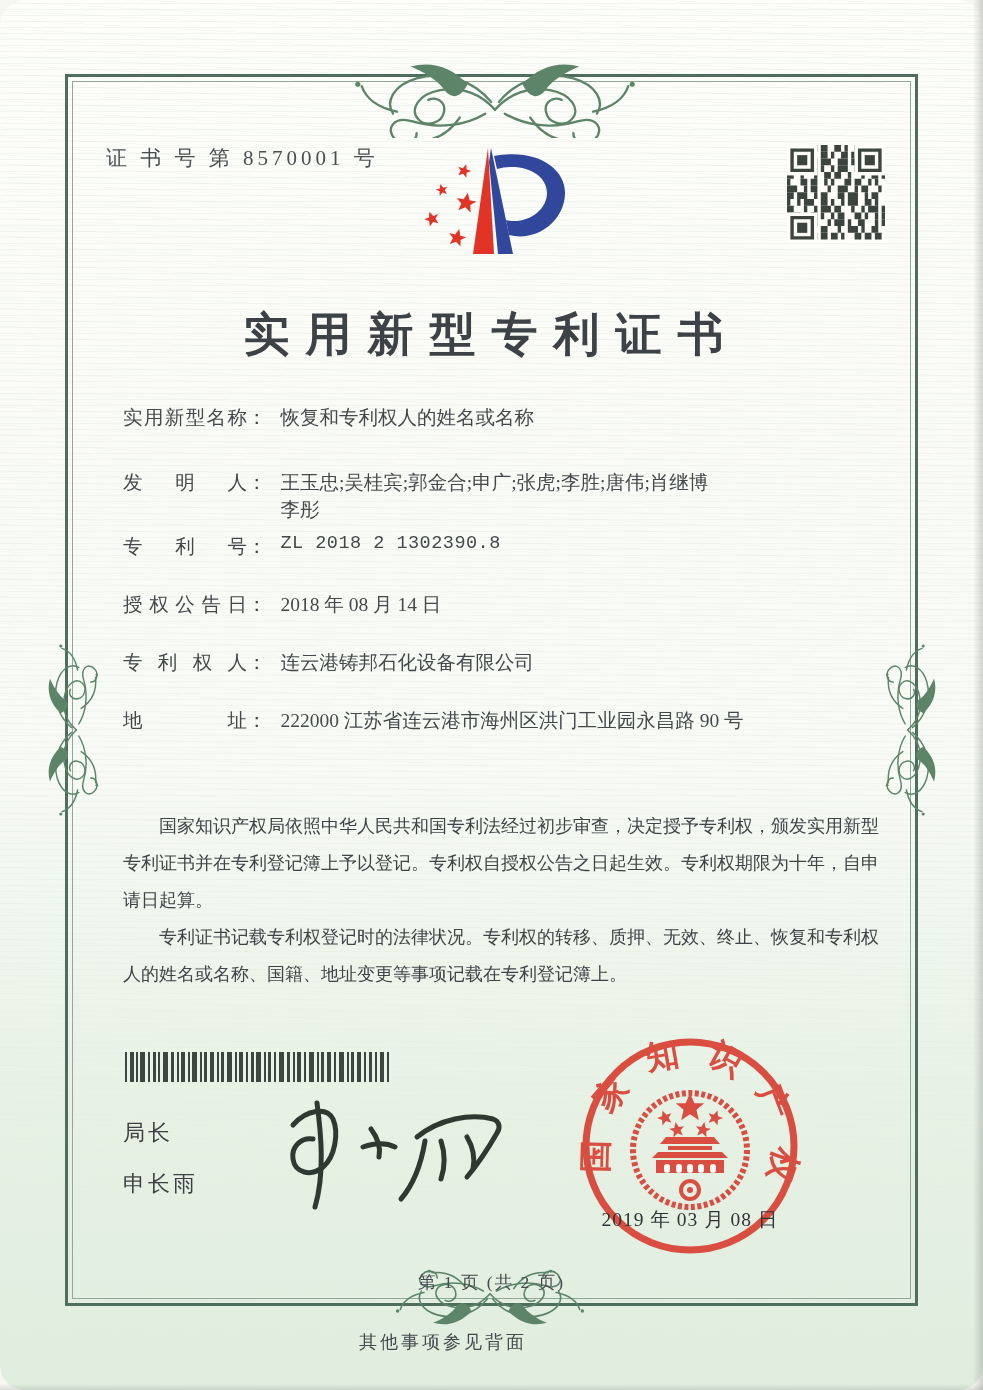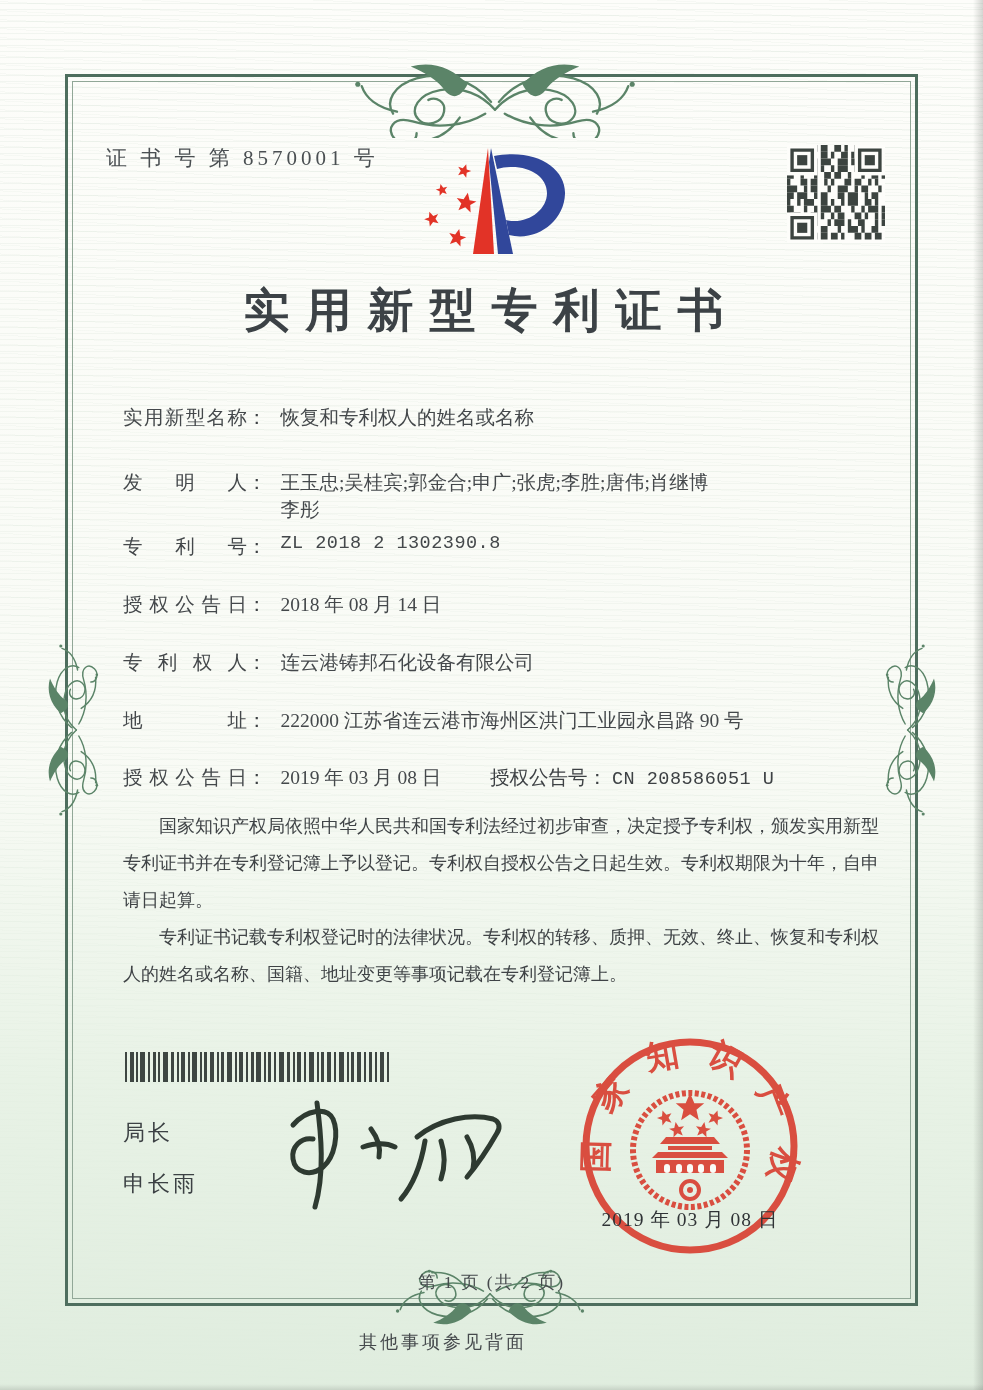--- a/index.html
+++ b/index.html
@@ -11,20 +11,21 @@
     overflow:hidden;
     color:#3d4144;
   }
   .page{
     position:absolute;inset:0;
     background:
       linear-gradient(180deg, rgba(250,252,248,0) 0%, rgba(240,246,236,0.35) 55%, rgba(228,240,226,0.85) 78%, rgba(222,236,221,0.95) 100%),
       repeating-linear-gradient(0deg, rgba(140,175,148,0.10) 0px, rgba(140,175,148,0.10) 1px, transparent 1px, transparent 6px),
       repeating-linear-gradient(3deg, rgba(140,175,148,0.06) 0px, rgba(140,175,148,0.06) 1px, transparent 1px, transparent 9px),
       #fdfdfa;
+    border-radius: 25px;
   }
   .scan-edge-right{position:absolute;top:0;right:0;width:10px;height:100%;background:linear-gradient(90deg,rgba(0,0,0,0),rgba(90,95,90,0.25));}
   .scan-edge-bottom{position:absolute;bottom:0;left:0;height:6px;width:100%;background:linear-gradient(180deg,rgba(0,0,0,0),rgba(90,95,90,0.18));}
 
   
   .frame-outer{
     position:absolute;left:65px;top:74px;width:853px;height:1232px;
     border:3px solid #4e6e5e;box-sizing:border-box;
   }
   .frame-inner{
@@ -34,21 +35,21 @@
   .ornament{position:absolute;pointer-events:none;}
 
   .cert-no{
     position:absolute;left:106px;top:144px;
     font-size:21px;letter-spacing:4px;color:#4a4f52;
   }
   .logo{position:absolute;left:412px;top:130px;}
   .qr{position:absolute;left:787px;top:145px;}
 
   .title{
-    position:absolute;left:0;top:280px;width:983px;
+    position:absolute;left:0;top:304px;width:983px;
     text-align:center;font-size:46px;font-weight:bold;
     letter-spacing:16px;color:#3c4246;
   }
 
   .fields{position:absolute;left:123px;top:404px;width:760px;font-size:19.5px;}
   .frow{position:relative;margin-bottom:0;}
   .flabel{
     display:inline-block;width:124px;
     text-align:justify;text-align-last:justify;
     vertical-align:top;color:#44484b;
@@ -195,28 +196,20 @@
       <span class="flabel">授权公告日</span><span class="colon">：</span>
       <span class="fvalue">2018 年 08 月 14 日</span>
     </div>
     <div class="frow row-patentee">
       <span class="flabel">专利权人</span><span class="colon">：</span>
       <span class="fvalue">连云港铸邦石化设备有限公司</span>
     </div>
     <div class="frow row-address">
       <span class="flabel">地址</span><span class="colon">：</span>
       <span class="fvalue">222000  江苏省连云港市海州区洪门工业园永昌路 90 号</span>
-    </div>
-    <div class="frow row-grant">
-      <span class="flabel">授权公告日</span><span class="colon">：</span>
-      <span class="fvalue">2019 年 03 月 08 日</span>
-      <span class="grant-right">
-        <span>授权公告号</span><span>：</span>
-        <span class="mono">CN 208586051 U</span>
-      </span>
     </div>
   </div>
 
   <div class="body-text">
     <p>国家知识产权局依照中华人民共和国专利法经过初步审查，决定授予专利权，颁发实用新型专利证书并在专利登记簿上予以登记。专利权自授权公告之日起生效。专利权期限为十年，自申请日起算。</p>
     <p>专利证书记载专利权登记时的法律状况。专利权的转移、质押、无效、终止、恢复和专利权人的姓名或名称、国籍、地址变更等事项记载在专利登记簿上。</p>
   </div>
 
   <svg class="barcode" width="266" height="32" viewBox="0 0 266 32">
     <g stroke="#3e4642" stroke-width="32">

